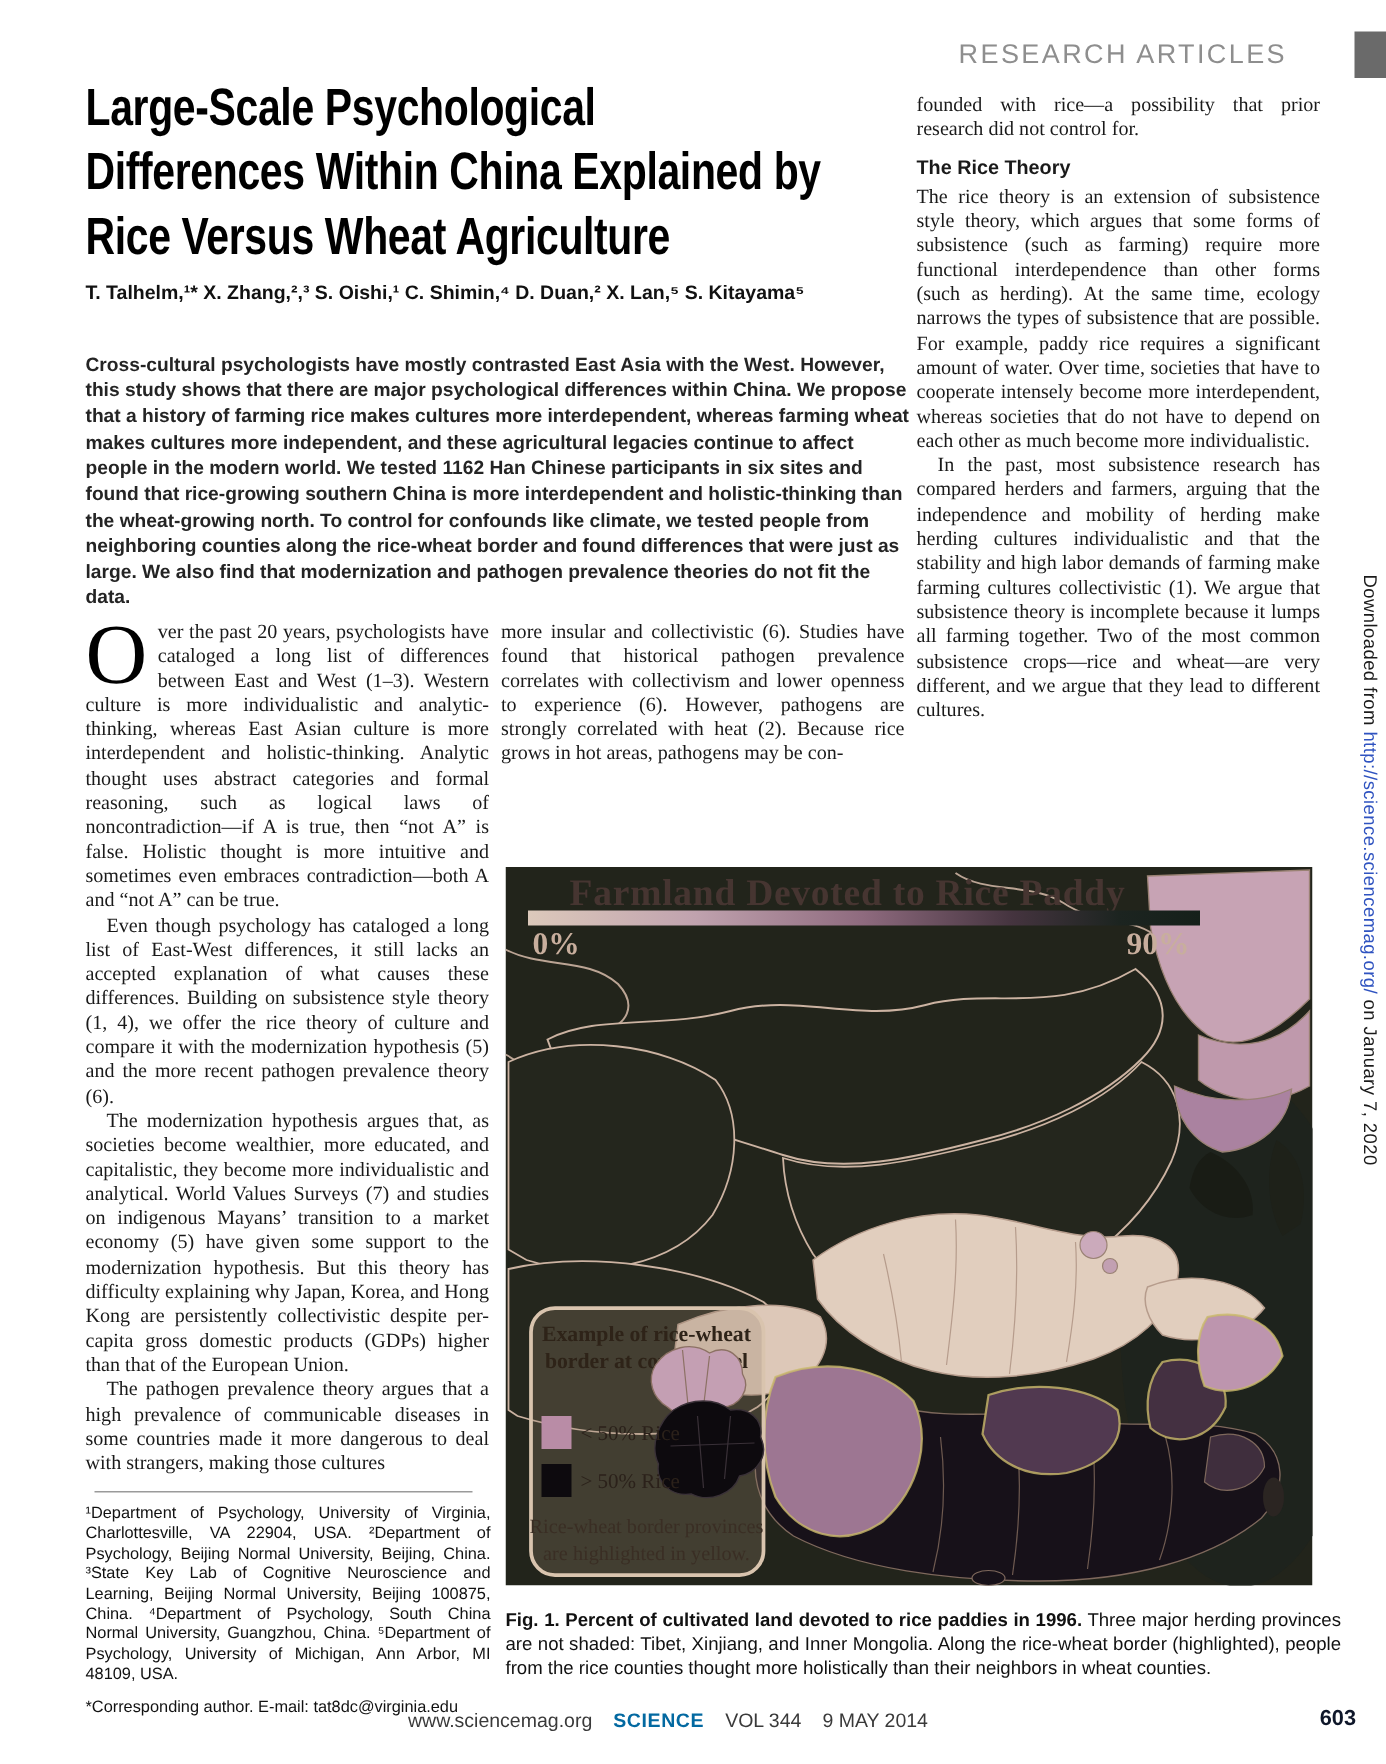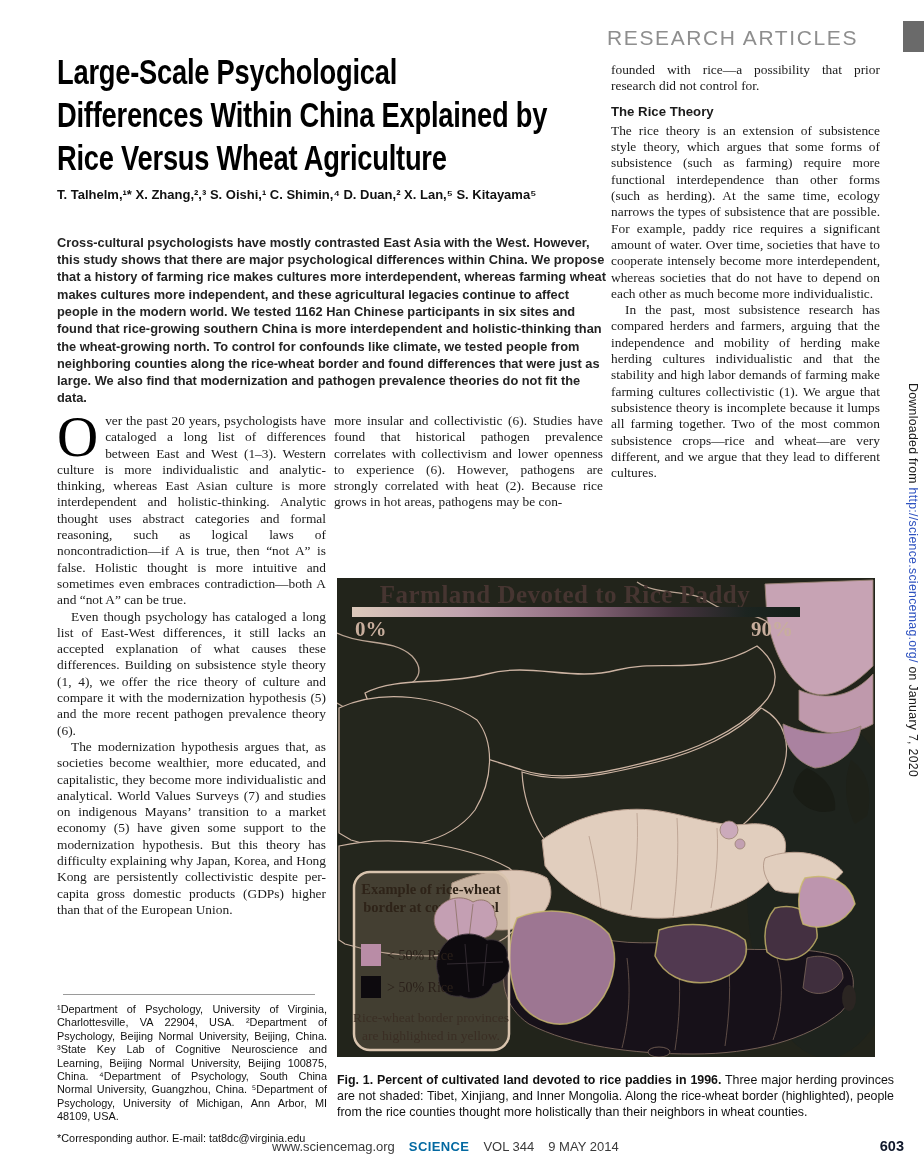--- a/index.html
+++ b/index.html
@@ -1,21 +1,21 @@
 <!DOCTYPE html>
 <html><head>
 <meta charset="utf-8">
 <style>
   html,body{margin:0;padding:0;background:#e9e9e9;}
   .page{position:relative;width:924px;height:1176px;background:#ffffff;margin:0 auto;
         font-family:"Liberation Serif","DejaVu Serif",serif;color:#1a1a1a;overflow:hidden;}
 
   
   .section-label{position:absolute;top:26px;right:66px;font-family:"Liberation Sans","DejaVu Sans",sans-serif;
-        font-size:21px;letter-spacing:1.6px;color:#8e8e8e;}
+        font-size:18px;letter-spacing:1.6px;color:#8e8e8e;}
   .corner-block{position:absolute;top:21px;right:0;width:21px;height:31px;background:#6a6a6a;}
 
   
   .title{position:absolute;left:57px;top:50px;font-family:"Liberation Sans","DejaVu Sans",sans-serif;
         font-weight:bold;font-size:35px;line-height:43px;color:#000;letter-spacing:-0.3px;
         transform:scaleX(0.78);transform-origin:left top;}
   .title div{white-space:nowrap;}
   .authors{position:absolute;left:57px;top:187px;font-family:"Liberation Sans","DejaVu Sans",sans-serif;
         font-weight:bold;font-size:13px;color:#111;}
   .abstract{position:absolute;left:57px;top:221px;width:549px;font-family:"Liberation Sans","DejaVu Sans",sans-serif;
@@ -73,20 +73,21 @@
     <div>Differences Within China Explained by</div>
     <div>Rice Versus Wheat Agriculture</div>
   </h1>
   <div class="authors">T. Talhelm,¹* X. Zhang,²,³ S. Oishi,¹ C. Shimin,⁴ D. Duan,² X. Lan,⁵ S. Kitayama⁵</div>
   <p class="abstract">Cross-cultural psychologists have mostly contrasted East Asia with the West. However, this study shows that there are major psychological differences within China. We propose that a history of farming rice makes cultures more interdependent, whereas farming wheat makes cultures more independent, and these agricultural legacies continue to affect people in the modern world. We tested 1162 Han Chinese participants in six sites and found that rice-growing southern China is more interdependent and holistic-thinking than the wheat-growing north. To control for confounds like climate, we tested people from neighboring counties along the rice-wheat border and found differences that were just as large. We also find that modernization and pathogen prevalence theories do not fit the data.</p>
 
   <div class="col left-col">
     <p><span class="dropcap">O</span><span>ver the past 20 years, psychologists have cataloged a long list of differences between East and West (1–3). Western culture is more individualistic and analytic-thinking, whereas East Asian culture is more interdependent and holistic-thinking. Analytic thought uses abstract categories and formal reasoning, such as logical laws of noncontradiction—if A is true, then “not A” is false. Holistic thought is more intuitive and sometimes even embraces contradiction—both A and “not A” can be true.</span></p>
     <p class="indent">Even though psychology has cataloged a long list of East-West differences, it still lacks an accepted explanation of what causes these differences. Building on subsistence style theory (1, 4), we offer the rice theory of culture and compare it with the modernization hypothesis (5) and the more recent pathogen prevalence theory (6).</p>
     <p class="indent">The modernization hypothesis argues that, as societies become wealthier, more educated, and capitalistic, they become more individualistic and analytical. World Values Surveys (7) and studies on indigenous Mayans’ transition to a market economy (5) have given some support to the modernization hypothesis. But this theory has difficulty explaining why Japan, Korea, and Hong Kong are persistently collectivistic despite per-capita gross domestic products (GDPs) higher than that of the European Union.</p>
+    <p class="indent">The pathogen prevalence theory argues that a high prevalence of communicable diseases in some countries made it more dangerous to deal with strangers, making those cultures</p>
   </div>
 
   <div class="col mid-col">
     <p>more insular and collectivistic (6). Studies have found that historical pathogen prevalence correlates with collectivism and lower openness to experience (6). However, pathogens are strongly correlated with heat (2). Because rice grows in hot areas, pathogens may be con-</p>
   </div>
 
   <div class="col right-col">
     <p>founded with rice—a possibility that prior research did not control for.</p>
     <h3 class="body-heading">The Rice Theory</h3>
     <p>The rice theory is an extension of subsistence style theory, which argues that some forms of subsistence (such as farming) require more functional interdependence than other forms (such as herding). At the same time, ecology narrows the types of subsistence that are possible. For example, paddy rice requires a significant amount of water. Over time, societies that have to cooperate intensely become more interdependent, whereas societies that do not have to depend on each other as much become more individualistic.</p>

